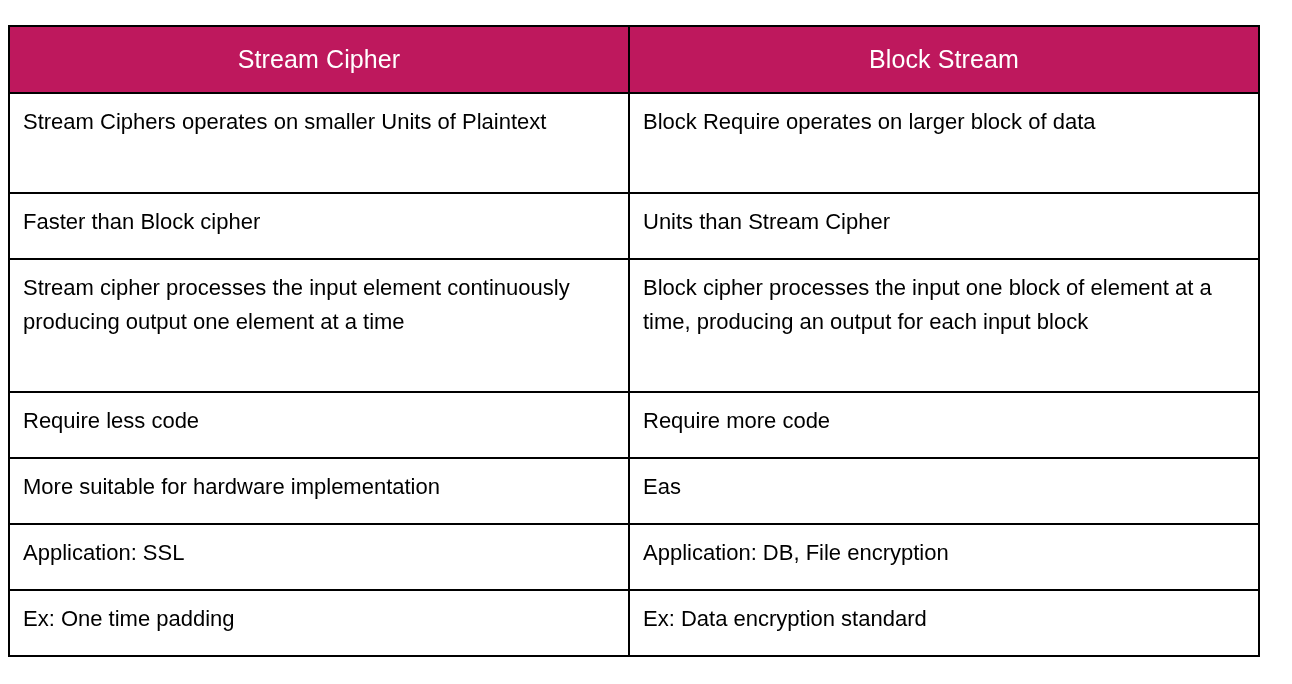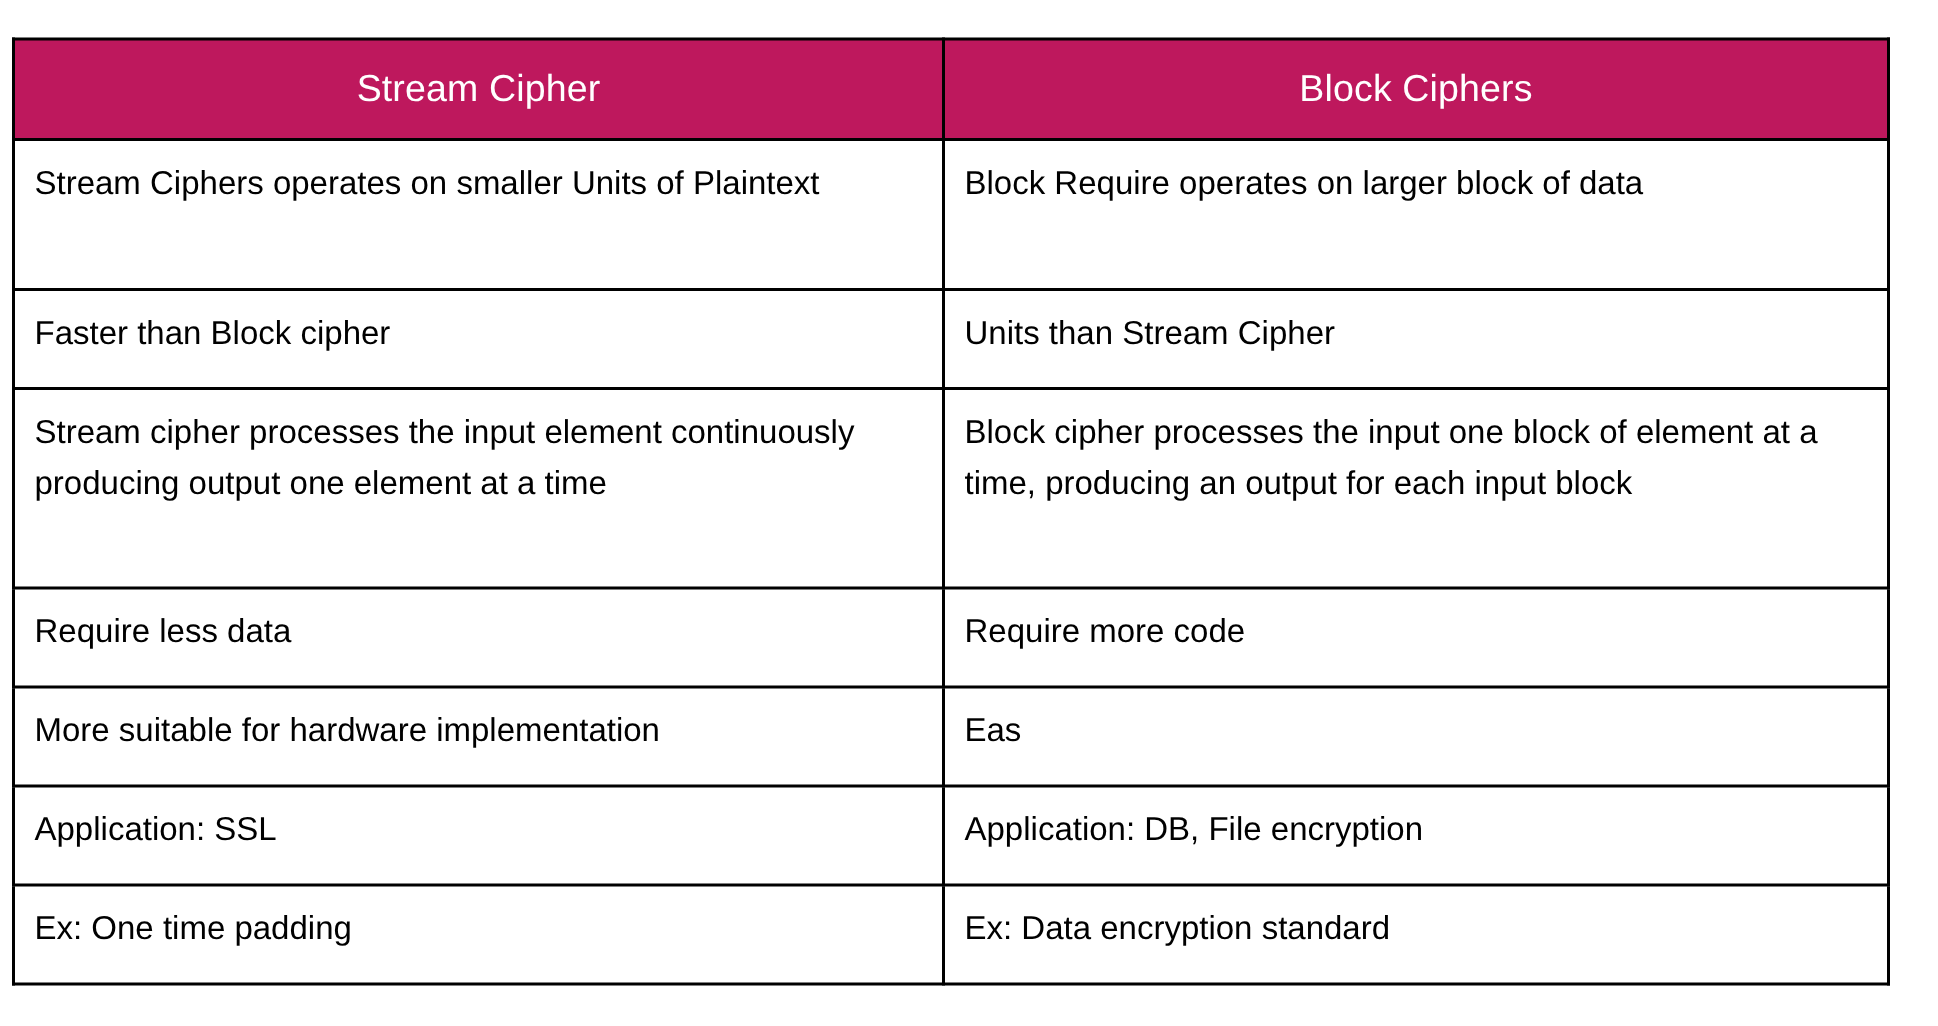--- a/index.html
+++ b/index.html
@@ -79,39 +79,39 @@
 
   <table class="compare-table">
     <colgroup>
       <col class="col-left">
       <col class="col-right">
     </colgroup>
 
     <thead>
       <tr>
         <th>Stream Cipher</th>
-        <th>Block Ciphers</th>
+        <th>Block Stream</th>
       </tr>
     </thead>
 
     <tbody>
       <tr data-row="0">
         <td>Stream Ciphers operates on smaller Units of Plaintext</td>
         <td>Block Require operates on larger block of data</td>
       </tr>
       <tr data-row="1">
         <td>Faster than Block cipher</td>
         <td>Units than Stream Cipher</td>
       </tr>
       <tr data-row="2">
         <td>Stream cipher processes the input element continuously producing output one element at a time</td>
         <td>Block cipher processes the input one block of element at a time, producing an output for each input block</td>
       </tr>
       <tr data-row="3">
-        <td>Require less data</td>
+        <td>Require less code</td>
         <td>Require more code</td>
       </tr>
       <tr data-row="4">
         <td>More suitable for hardware implementation</td>
         <td>Eas</td>
       </tr>
       <tr data-row="6">
         <td>Application: SSL</td>
         <td>Application: DB, File encryption</td>
       </tr>

